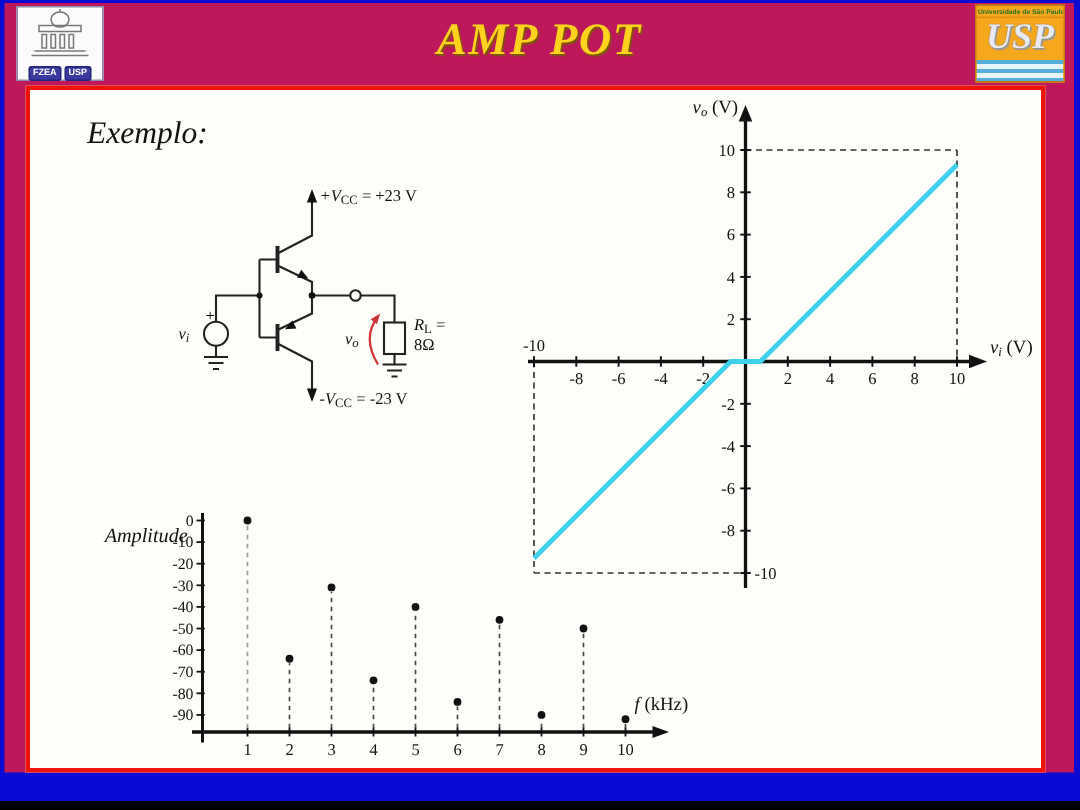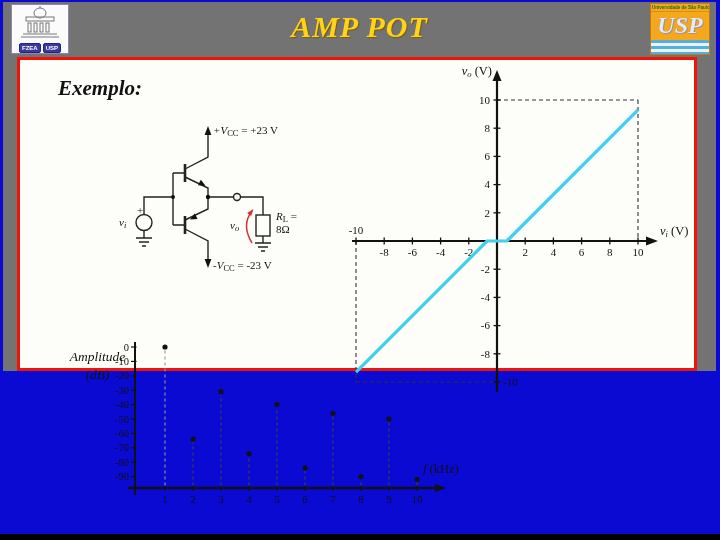--- a/index.html
+++ b/index.html
@@ -1,19 +1,19 @@
 <!DOCTYPE html>
 <html><head>
 <meta charset="utf-8">
 <style>
   html,body{margin:0;padding:0;background:#000;}
   body{width:720px;height:540px;position:relative;overflow:hidden;
        font-family:"Liberation Serif",serif;}
   .frame{position:absolute;left:0;top:0;right:0;bottom:6px;background:#0a0ad2;}
-  .navy{position:absolute;left:3px;top:2px;right:4px;height:369px;background:#737373;}
+  .navy{position:absolute;left:3px;top:2px;right:4px;height:513px;background:#be185d;}
   
   .header{position:absolute;left:0;top:0;right:0;height:55px;}
   .slide-title{position:absolute;left:50%;top:8px;transform:translateX(-50%);
        font-size:30px;font-weight:bold;font-style:italic;color:#ffd21e;
        text-shadow:1px 1px 1px #7a5c00;letter-spacing:1px;white-space:nowrap;}
   .logo-left{position:absolute;left:8px;top:2px;width:58px;height:50px;background:#fbfbfb;
        border:1px solid #8a8ab0;box-sizing:border-box;text-align:center;}
   .badges{display:flex;justify-content:center;gap:2px;margin-top:0px;}
   .badges span{font-size:6px;font-weight:bold;color:#fff;background:#3a3a9e;
        border:1px solid #23237a;border-radius:2px;padding:0 2px;line-height:8px;
@@ -22,21 +22,21 @@
        border:1px solid #c07c10;box-sizing:border-box;overflow:hidden;}
   .usp-top{font-size:4.5px;color:#1e6e24;font-weight:bold;white-space:nowrap;overflow:hidden;
        border-bottom:1px solid #d89010;padding:1px 1px;font-family:"Liberation Sans",sans-serif;}
   .usp-mid{font-size:24px;font-weight:bold;font-style:italic;color:#e9e9f2;
        text-shadow:0 0 1px #777, 1px 1px 0 #999;text-align:center;line-height:26px;}
   .usp-waves{position:absolute;left:0;right:0;bottom:0;height:14px;
        background:repeating-linear-gradient(180deg,#56aeda 0 3px,#e8f4fa 3px 6px);}
   
   .panel{position:absolute;left:14px;top:55px;width:674px;bottom:0;background:#fdfdfa;
        border:3px solid #ee1408;box-sizing:content-box;}
-  .heading{position:absolute;left:38px;top:16px;font-size:21px;font-weight:bold;
+  .heading{position:absolute;left:38px;top:16px;font-size:21px;font-weight:normal;
        font-style:italic;color:#111;}
   .abs{position:absolute;}
   .amp-label{position:absolute;left:25px;top:288px;width:105px;text-align:center;
        font-style:italic;font-size:13.5px;color:#111;line-height:1.35;}
   
   .tick{font:11px "Liberation Serif",serif;fill:#111;}
   .tick2{font:10.5px "Liberation Serif",serif;fill:#111;}
   .axl{font:12.5px "Liberation Serif",serif;fill:#111;}
   .cl{font:11px "Liberation Serif",serif;fill:#111;}
   .it{font-style:italic;}
@@ -253,18 +253,17 @@
             <line x1="349" y1="153.5" x2="349" y2="90" stroke="#444" stroke-width="1.1" stroke-dasharray="3 3"></line>
             <circle cx="349" cy="87" r="2.6" fill="#111"></circle>
             <line x1="377" y1="153.5" x2="377" y2="150.48" stroke="#444" stroke-width="1.1" stroke-dasharray="3 3"></line>
             <circle cx="377" cy="147.48" r="2.6" fill="#111"></circle>
           </g>
           <text x="383" y="141" class="axl" text-anchor="start"><tspan class="it">f</tspan><tspan dy="0"> (kHz)</tspan></text>
         </svg>
 
       <div class="amp-label">
         <div>Amplitude</div>
-        <div>(dB)</div>
       </div>
 
     </div>
   </div>
 </div>
 
 </body></html>

